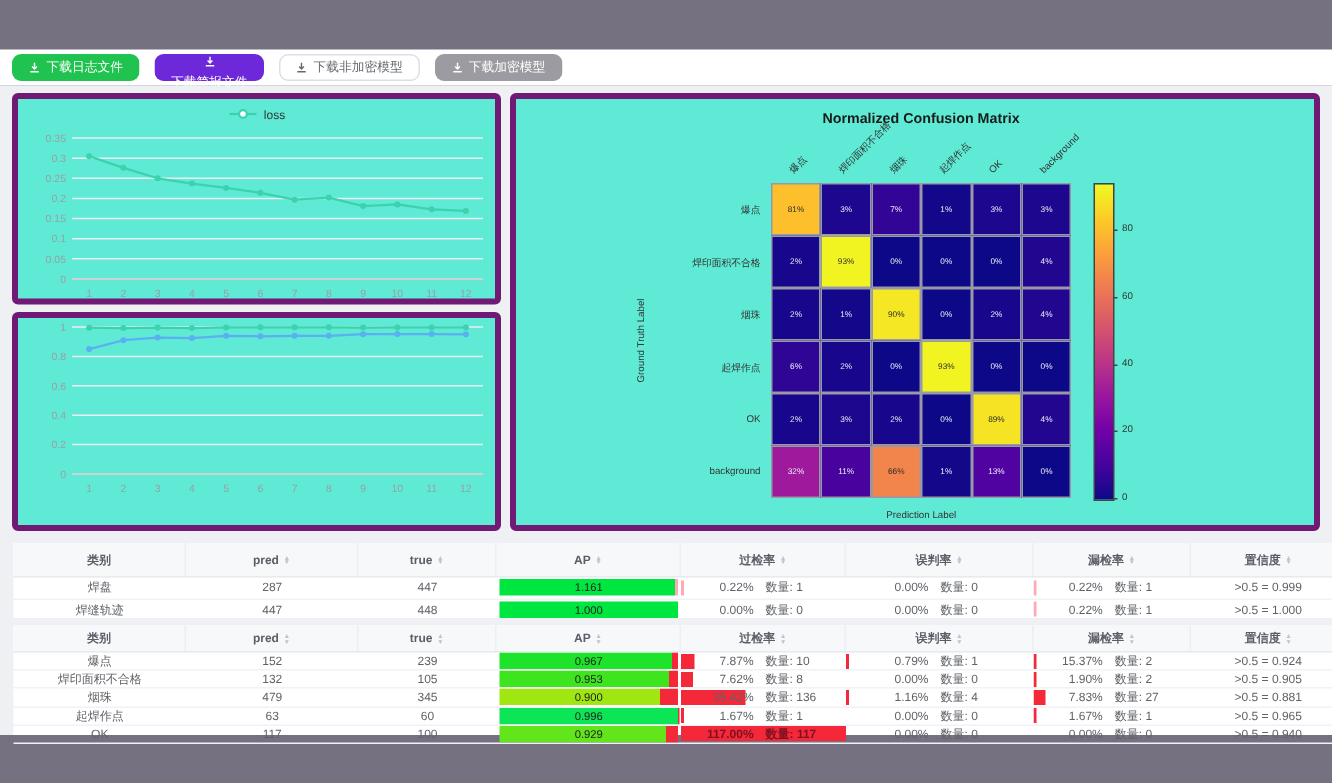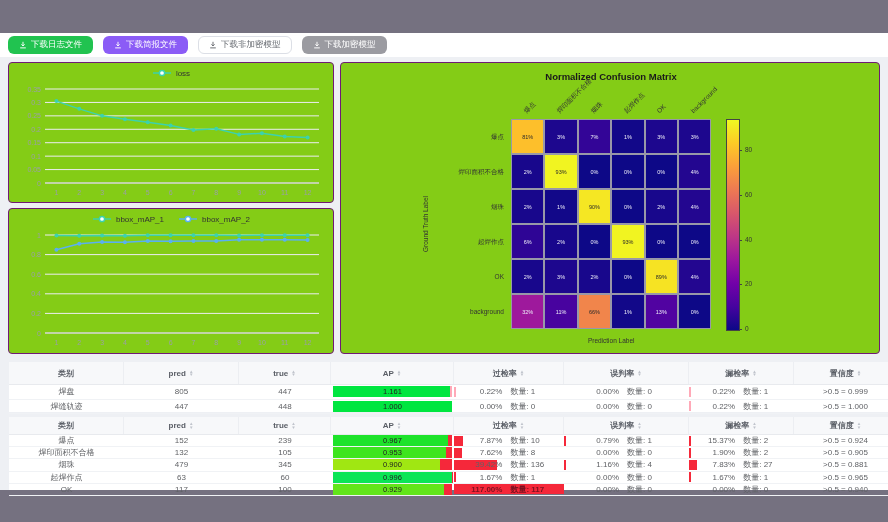--- a/index.html
+++ b/index.html
@@ -1,25 +1,25 @@
 <!DOCTYPE html>
 <html><head>
 <meta charset="utf-8">
 <style>
   html,body{margin:0;padding:0;background:#6e6a78;font-family:"Liberation Sans",sans-serif;}
   .screen{position:relative;width:888px;height:522px;background:#757180;overflow:hidden;}
   .toolbar{position:absolute;left:0;top:33px;width:888px;height:24px;background:#ffffff;display:flex;align-items:center;gap:10px;padding-left:8px;box-sizing:border-box;}
   .btn{display:inline-flex;align-items:center;gap:4px;height:18px;padding:0 10px;border-radius:6px;font-size:8.5px;border:1px solid transparent;cursor:pointer;white-space:nowrap;}
   .btn svg{flex:0 0 auto;}
   .btn-green{background:#21c350;color:#fff;}
-  .btn-orange{background:#8b5cf6;color:#fff;}
+  .btn-orange{background:#6d28d9;color:#fff;flex-direction:column;}
   .btn-white{background:#fff;color:#666a70;border-color:#dcdfe6;}
   .btn-gray{background:#9b9ba1;color:#fff;}
   .content-bg{position:absolute;left:0;top:57px;width:888px;height:433px;background:#eef0f4;}
-  .card{position:absolute;background:#84cc16;border:1px solid #701a75;border-radius:4px;box-sizing:border-box;}
+  .card{position:absolute;background:#5eead4;border:4px solid #701a75;border-radius:4px;box-sizing:border-box;}
   #card-loss{left:8px;top:62px;width:326px;height:141px;}
   #card-map{left:8px;top:208px;width:326px;height:146px;}
   #card-cm{left:340px;top:62px;width:540px;height:292px;}
   .legend{height:20px;display:flex;align-items:center;justify-content:center;gap:14px;}
   .legend-item{display:inline-flex;align-items:center;gap:4px;font-size:8px;color:#333;cursor:pointer;}
   .cm-title{position:absolute;left:270px;top:8px;transform:translateX(-50%);font-size:9.5px;font-weight:bold;color:#1a1a1a;white-space:nowrap;}
   .cm-collabel{position:absolute;font-size:6.5px;color:#333;white-space:nowrap;transform-origin:0 100%;transform:rotate(-45deg);height:9px;line-height:9px;}
   .cm-rowlabel{position:absolute;font-size:6.5px;color:#333;text-align:right;white-space:nowrap;}
   .cm-cell{position:absolute;box-sizing:border-box;border:0.5px solid #9898a8;display:flex;align-items:center;justify-content:center;font-size:5.5px;}
   .cm-colorbar{position:absolute;border:1px solid #444;background:linear-gradient(to top,#0d0887,#46039f,#7201a8,#9c179e,#bd3786,#d8576b,#ed7953,#fb9f3a,#fdca26,#f0f921);}
@@ -132,36 +132,20 @@
         <circle cx="184.41666666666666" cy="47.091428571428565" r="2" fill="#3cd2ad"></circle>
         <circle cx="207.24999999999997" cy="45.748571428571424" r="2" fill="#3cd2ad"></circle>
         <circle cx="230.08333333333331" cy="51.38857142857143" r="2" fill="#3cd2ad"></circle>
         <circle cx="252.91666666666666" cy="50.31428571428572" r="2" fill="#3cd2ad"></circle>
         <circle cx="275.75" cy="53.53714285714286" r="2" fill="#3cd2ad"></circle>
         <circle cx="298.5833333333333" cy="54.61142857142857" r="2" fill="#3cd2ad"></circle>
       </svg>
   </div>
 
   <div class="card" id="card-map">
-    <div class="legend" id="legend-map">
-        <span class="legend-item">
-          <svg width="20" height="8">
-            <line x1="1" y1="4" x2="19" y2="4" stroke="#3cd2ad" stroke-width="1.5"></line>
-            <circle cx="10" cy="4" r="2.6" fill="#fff" stroke="#3cd2ad" stroke-width="1.5"></circle>
-          </svg>
-          <span>bbox_mAP_1</span>
-        </span>
-        <span class="legend-item">
-          <svg width="20" height="8">
-            <line x1="1" y1="4" x2="19" y2="4" stroke="#5ab0f0" stroke-width="1.5"></line>
-            <circle cx="10" cy="4" r="2.6" fill="#fff" stroke="#5ab0f0" stroke-width="1.5"></circle>
-          </svg>
-          <span>bbox_mAP_2</span>
-        </span>
-      </div>
     <svg id="svg-map" width="324" height="122">
         <line x1="36" y1="104" x2="310" y2="104" stroke="#ecedf1" stroke-width="1"></line>
         <text x="32" y="106.5" text-anchor="end" class="tick-label">0</text>
         <line x1="36" y1="84.4" x2="310" y2="84.4" stroke="#ecedf1" stroke-width="1"></line>
         <text x="32" y="86.9" text-anchor="end" class="tick-label">0.2</text>
         <line x1="36" y1="64.8" x2="310" y2="64.8" stroke="#ecedf1" stroke-width="1"></line>
         <text x="32" y="67.3" text-anchor="end" class="tick-label">0.4</text>
         <line x1="36" y1="45.2" x2="310" y2="45.2" stroke="#ecedf1" stroke-width="1"></line>
         <text x="32" y="47.7" text-anchor="end" class="tick-label">0.6</text>
         <line x1="36" y1="25.599999999999994" x2="310" y2="25.599999999999994" stroke="#ecedf1" stroke-width="1"></line>
@@ -326,21 +310,21 @@
         <div class="tcell">
           <span>置信度</span>
           <span class="sorter">
             <span>▲</span>
             <span>▼</span>
           </span>
         </div>
       </div>
       <div class="trow">
         <div class="tcell">焊盘</div>
-        <div class="tcell">805</div>
+        <div class="tcell">287</div>
         <div class="tcell">447</div>
         <div class="tcell">
           <div class="ap-wrap">
             <div class="ap-green" style="width: 98.6%; background: rgb(0, 230, 64);"></div>
             <div class="ap-red" style="background: rgb(255, 169, 184);"></div>
             <span class="ap-text">1.161</span>
           </div>
         </div>
         <div class="tcell">
           <div class="rate-wrap">

